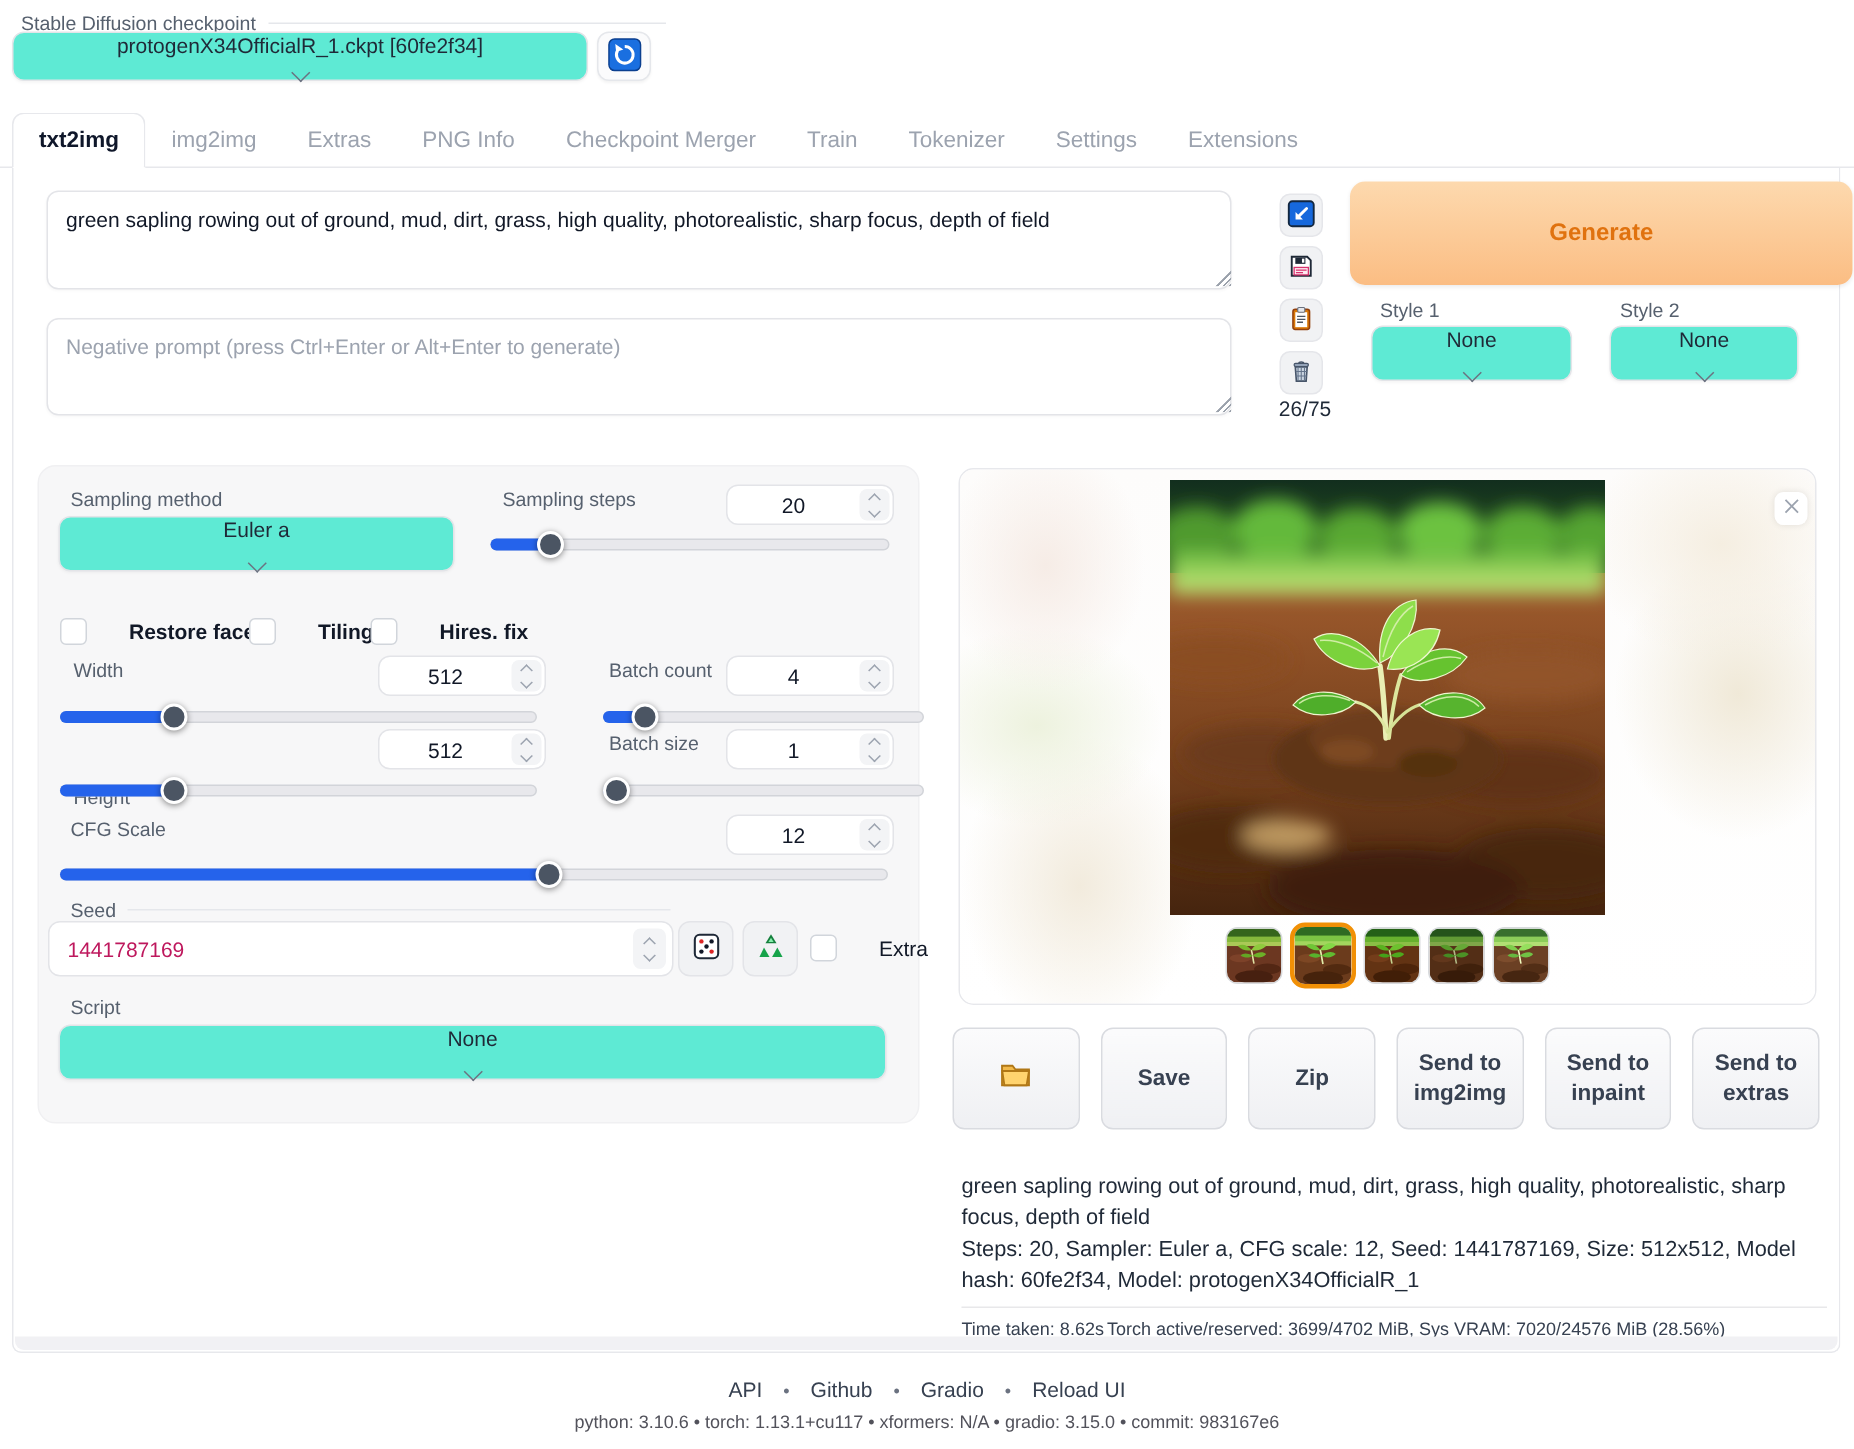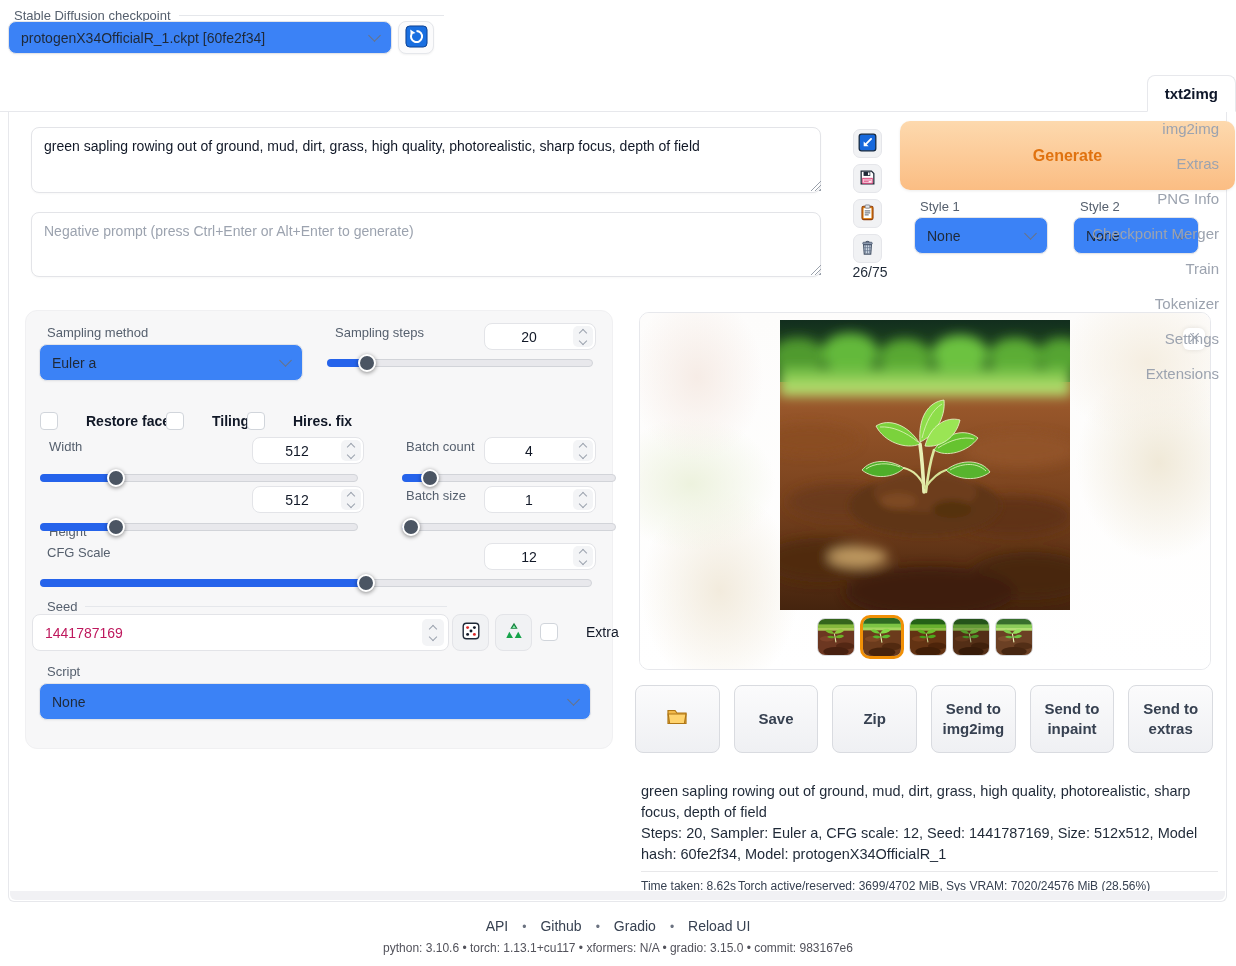--- a/index.html
+++ b/index.html
@@ -8,28 +8,28 @@
   .abs{position:absolute;}
   .lbl{font-size:13px;color:#56606e;}
   
   .ckpt-label-row{position:absolute;left:14px;top:8px;width:430px;display:flex;align-items:center;}
   .gline{flex:1;height:1px;background:#e5e7eb;margin-left:8px;}
   .ckpt-dd{position:absolute;left:8px;top:21px;width:384px;height:33px;}
   .refresh-btn{position:absolute;left:398px;top:21px;width:36px;height:33px;border:1px solid #e5e7eb;
        background:#fbfbfc;border-radius:8px;display:flex;align-items:center;justify-content:center;
        box-shadow:0 1px 2px rgba(0,0,0,.05);cursor:pointer;padding:0;}
   
-  .dropdown{display:flex;align-items:center;justify-content:space-between;background:#3b82f6;
+  .dropdown{display:flex;align-items:center;justify-content:space-between;background:#5eead4;
        border:1px solid #e3e4e8;border-radius:8px;padding:0 12px;font-size:14px;color:#1f2937;
-       box-sizing:border-box;box-shadow:0 1px 2px rgba(0,0,0,.04);cursor:pointer;}
+       box-sizing:border-box;box-shadow:0 1px 2px rgba(0,0,0,.04);cursor:pointer;flex-direction:column;}
   .chev{display:inline-block;width:8px;height:8px;border-right:1.7px solid #6b7280;
        border-bottom:1.7px solid #6b7280;transform:rotate(45deg);margin-top:-4px;flex:none;}
   
   .tabbar{position:absolute;left:0;top:75px;width:1236px;height:37px;border-bottom:1px solid #e7e8ec;
-       display:flex;align-items:flex-end;padding-left:8px;box-sizing:border-box;background:#fff;z-index:3;flex-direction:column;}
+       display:flex;align-items:flex-end;padding-left:8px;box-sizing:border-box;background:#fff;z-index:3;}
   .tab{padding:9px 17px;font-size:15px;color:#9ca3af;cursor:pointer;white-space:nowrap;}
   .tab.active{border:1px solid #e7e8ec;border-bottom:1px solid #fff;border-radius:8px 8px 0 0;
        color:#0f172a;font-weight:700;margin-bottom:-1px;background:#fff;}
   
   .main{position:absolute;left:8px;top:112px;width:1219px;height:790px;border:1px solid #e7e8ec;
        border-top:none;border-radius:0 0 6px 6px;background:#fff;box-sizing:border-box;}
   .bottom-strip{position:absolute;left:1px;right:1px;bottom:1px;height:9px;background:#f1f1f4;
        border-radius:0 0 6px 6px;}
   
   textarea{font-family:"Liberation Sans",sans-serif;font-size:14px;color:#111827;border:1px solid #e3e4e8;

